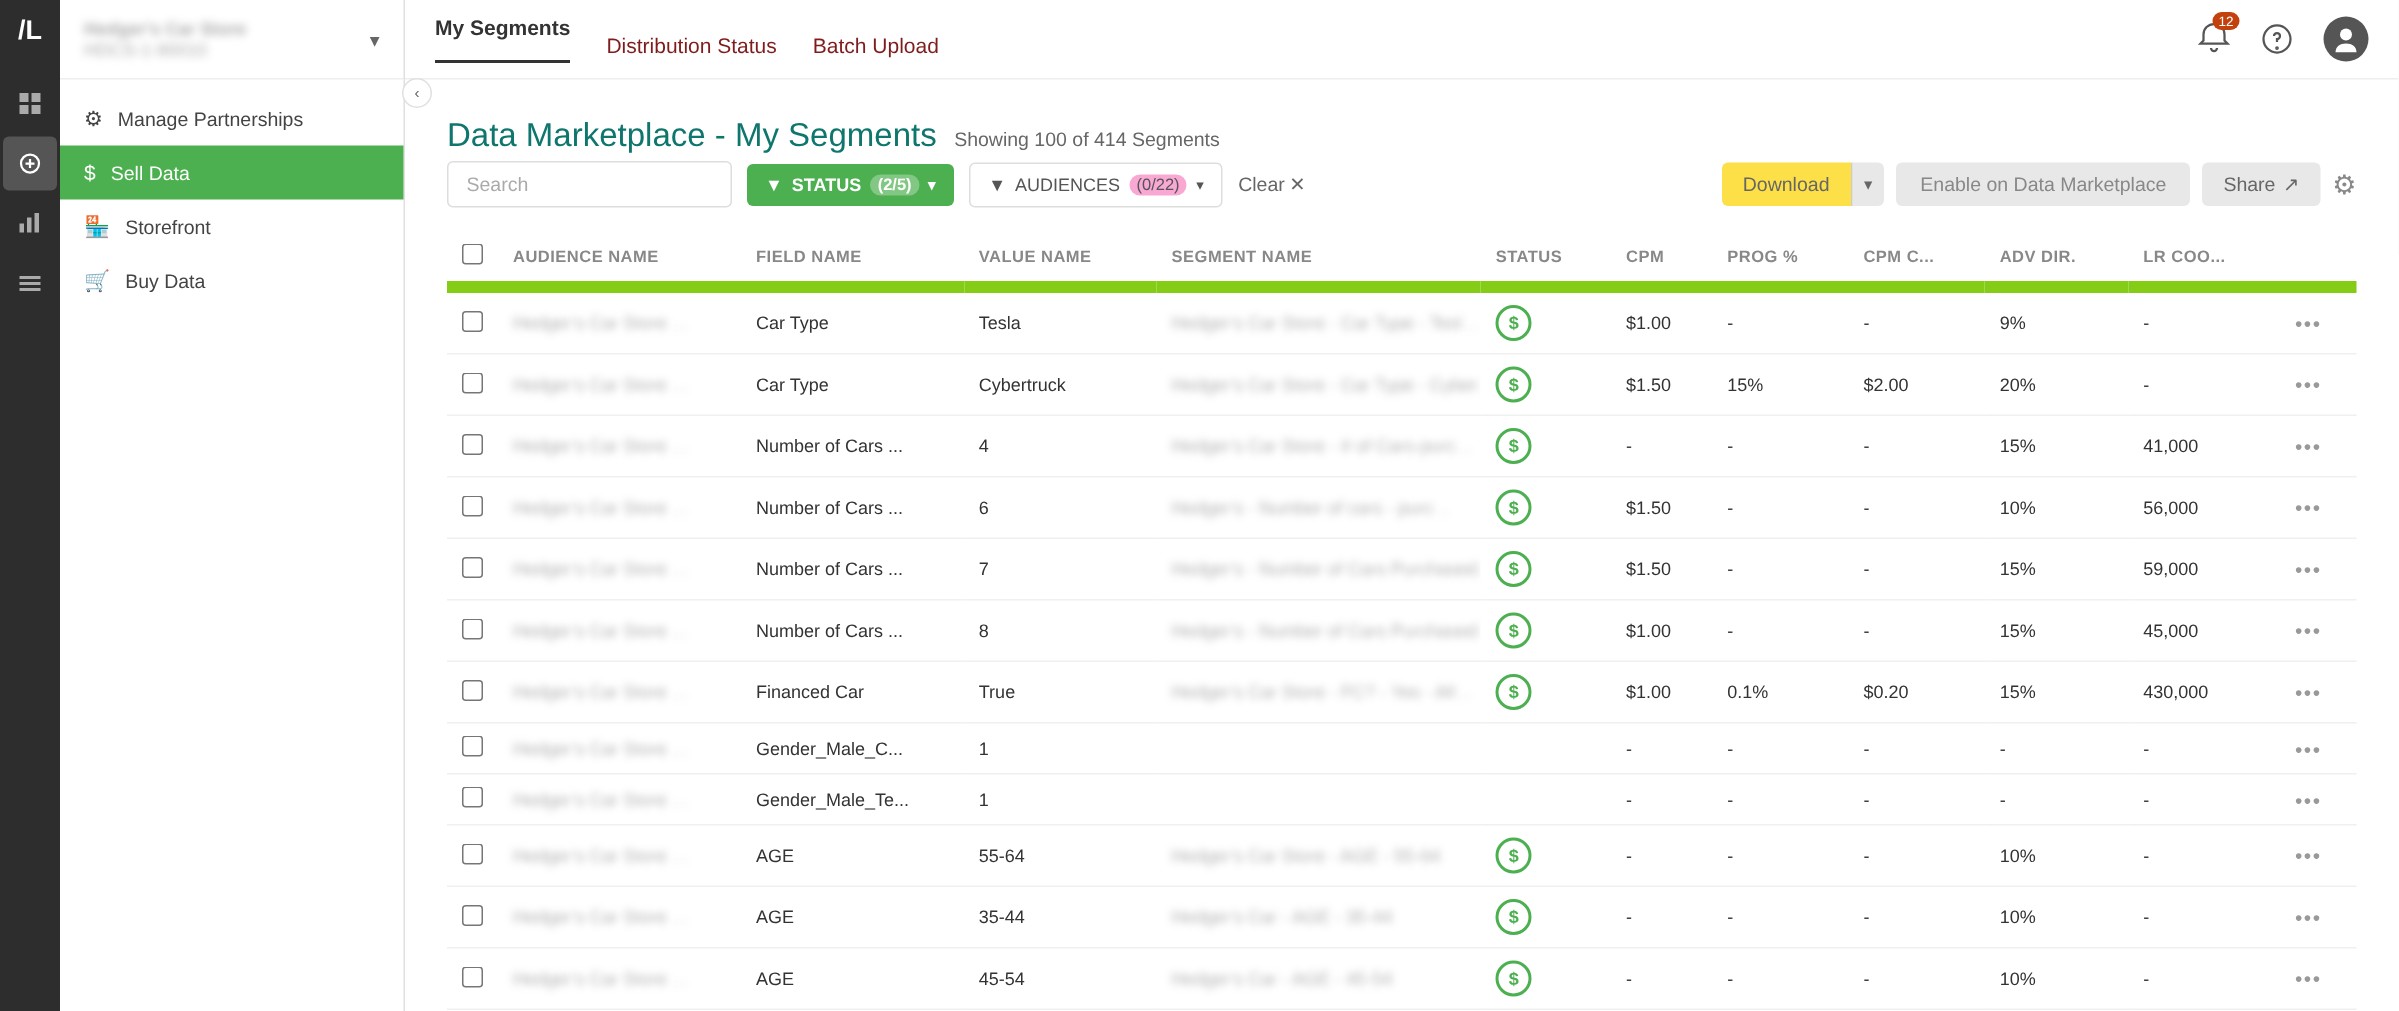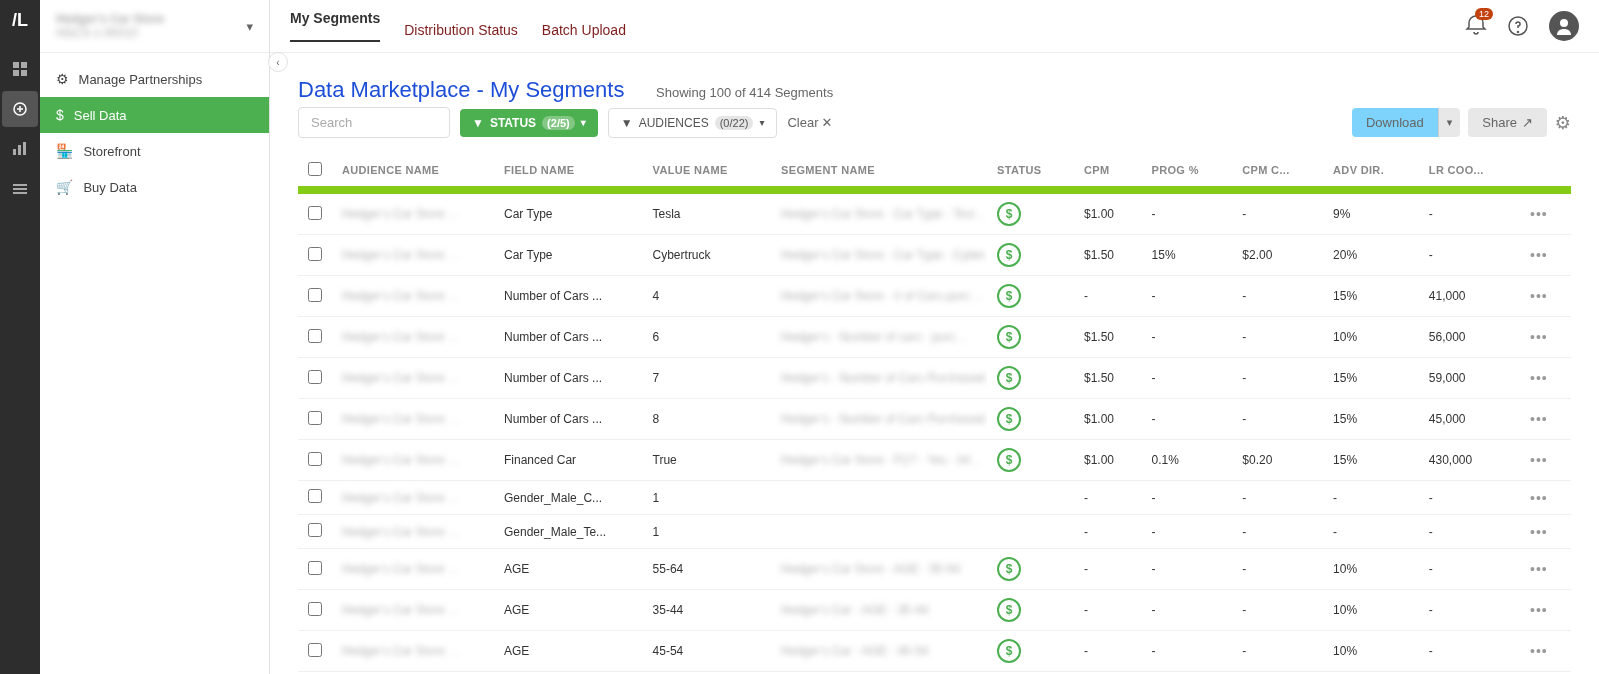--- a/index.html
+++ b/index.html
@@ -35,40 +35,40 @@
     .top-tab.green { color: #7f1d1d; margin-top: 12px; }
     .notification-bell { position: relative; cursor: pointer; }
     .badge { position: absolute; top: -6px; right: -6px; background: #c2410c; color: white; font-size: 9px; border-radius: 10px; padding: 1px 4px; }
     .icon-btn { width: 30px; height: 30px; border-radius: 50%; display: flex; align-items: center; justify-content: center; cursor: pointer; color: #555; }
     .avatar-btn { width: 30px; height: 30px; border-radius: 50%; background: #555; display: flex; align-items: center; justify-content: center; cursor: pointer; color: white; font-size: 14px; }
 
     
     .content { flex: 1; overflow-y: auto; padding: 24px 28px; }
 
     .page-title-row { margin-bottom: 4px; }
-    .page-title { font-size: 22px; font-weight: 400; color: #1d4ed8; display: inline; margin-top: 21px; }
-    .page-subtitle { font-size: 13px; color: #666; display: inline; margin-left: 28px; }
+    .page-title { font-size: 22px; font-weight: 400; color: #0f766e; display: inline; margin-top: 21px; }
+    .page-subtitle { font-size: 13px; color: #666; display: inline; margin-left: 8px; }
     .policy-row { font-size: 13px; color: #555; margin-bottom: 16px; margin-top: 4px; }
     .policy-link { color: #4caf50; cursor: pointer; }
 
     
     .toolbar { display: flex; align-items: center; gap: 10px; margin-bottom: 16px; }
-    .search-input { border: 1px solid #ddd; border-radius: 4px; padding: 7px 12px; font-size: 13px; width: 152px; color: #333; outline: none; }
+    .search-input { border: 1px solid #ddd; border-radius: 4px; padding: 7px 12px; font-size: 13px; width: 190px; color: #333; outline: none; }
     .search-input::placeholder { color: #aaa; }
 
     .filter-btn { display: flex; align-items: center; gap: 6px; padding: 7px 12px; border: none; border-radius: 4px; background: #4caf50; color: white; font-size: 12px; font-weight: 600; cursor: pointer; }
     .filter-badge { background: rgba(255,255,255,0.3); border-radius: 8px; padding: 1px 5px; font-size: 11px; }
     .filter-chevron { font-size: 10px; }
 
     .audience-filter-btn { display: flex; align-items: center; gap: 6px; padding: 7px 12px; border: 1px solid #ddd; border-radius: 4px; background: white; color: #555; font-size: 12px; font-weight: 500; cursor: pointer; }
     .clear-btn { color: #666; font-size: 13px; cursor: pointer; display: flex; align-items: center; gap: 3px; }
 
     .toolbar-right { margin-left: auto; display: flex; align-items: center; gap: 8px; }
     .download-btn-group { display: flex; }
-    .download-btn { padding: 7px 14px; background: #7dd3fc; color: #666; border: none; border-radius: 4px 0 0 4px; font-size: 13px; cursor: pointer; }
+    .download-btn { padding: 7px 14px; background: #fde047; color: #666; border: none; border-radius: 4px 0 0 4px; font-size: 13px; cursor: pointer; }
     .download-arrow { padding: 7px 8px; background: #e8e8e8; color: #666; border: none; border-left: 1px solid #ccc; border-radius: 0 4px 4px 0; font-size: 11px; cursor: pointer; }
     .enable-btn { padding: 7px 16px; background: #e8e8e8; color: #888; border: none; border-radius: 4px; font-size: 13px; cursor: pointer; font-weight: 500; }
     .share-btn { padding: 7px 14px; background: #e8e8e8; color: #666; border: none; border-radius: 4px; font-size: 13px; cursor: pointer; display: flex; align-items: center; gap: 5px; }
     .settings-btn { color: #888; cursor: pointer; font-size: 18px; }
 
     
     .data-table { width: 100%; border-collapse: collapse; font-size: 12px; }
     .data-table th { text-align: left; padding: 8px 10px; color: #888; font-weight: 600; font-size: 11px; letter-spacing: 0.03em; border-bottom: 8px solid #84cc16; white-space: nowrap; }
     .data-table td { padding: 8px 10px; border-bottom: 1px solid #f0f0f0; color: #333; white-space: nowrap; vertical-align: middle; }
 
@@ -195,34 +195,35 @@
       <button class="filter-btn">
         <span>▼</span>
         <span>STATUS</span>
         <span class="filter-badge">(2/5)</span>
         <span class="filter-chevron">▾</span>
       </button>
 
       <button class="audience-filter-btn">
         <span>▼</span>
         <span>AUDIENCES</span>
-        <span style="background:#e5e5e5;border-radius:8px;padding:1px 5px;font-size:11px;">(0/22)</span>
+        <span style="background:#f9a8d4;border-radius:8px;padding:1px 5px;font-size:11px;">(0/22)</span>
         <span class="filter-chevron">▾</span>
       </button>
 
       <div class="clear-btn">
         <span>Clear</span>
         <span>✕</span>
       </div>
 
       <div class="toolbar-right">
         <div class="download-btn-group">
           <button class="download-btn">Download</button>
           <button class="download-arrow">▾</button>
         </div>
+        <button class="enable-btn">Enable on Data Marketplace</button>
         <button class="share-btn">
           <span>Share</span>
           <span>↗</span>
         </button>
         <span class="settings-btn">⚙</span>
       </div>
     </div>
 
     <table class="data-table">
       <thead>

